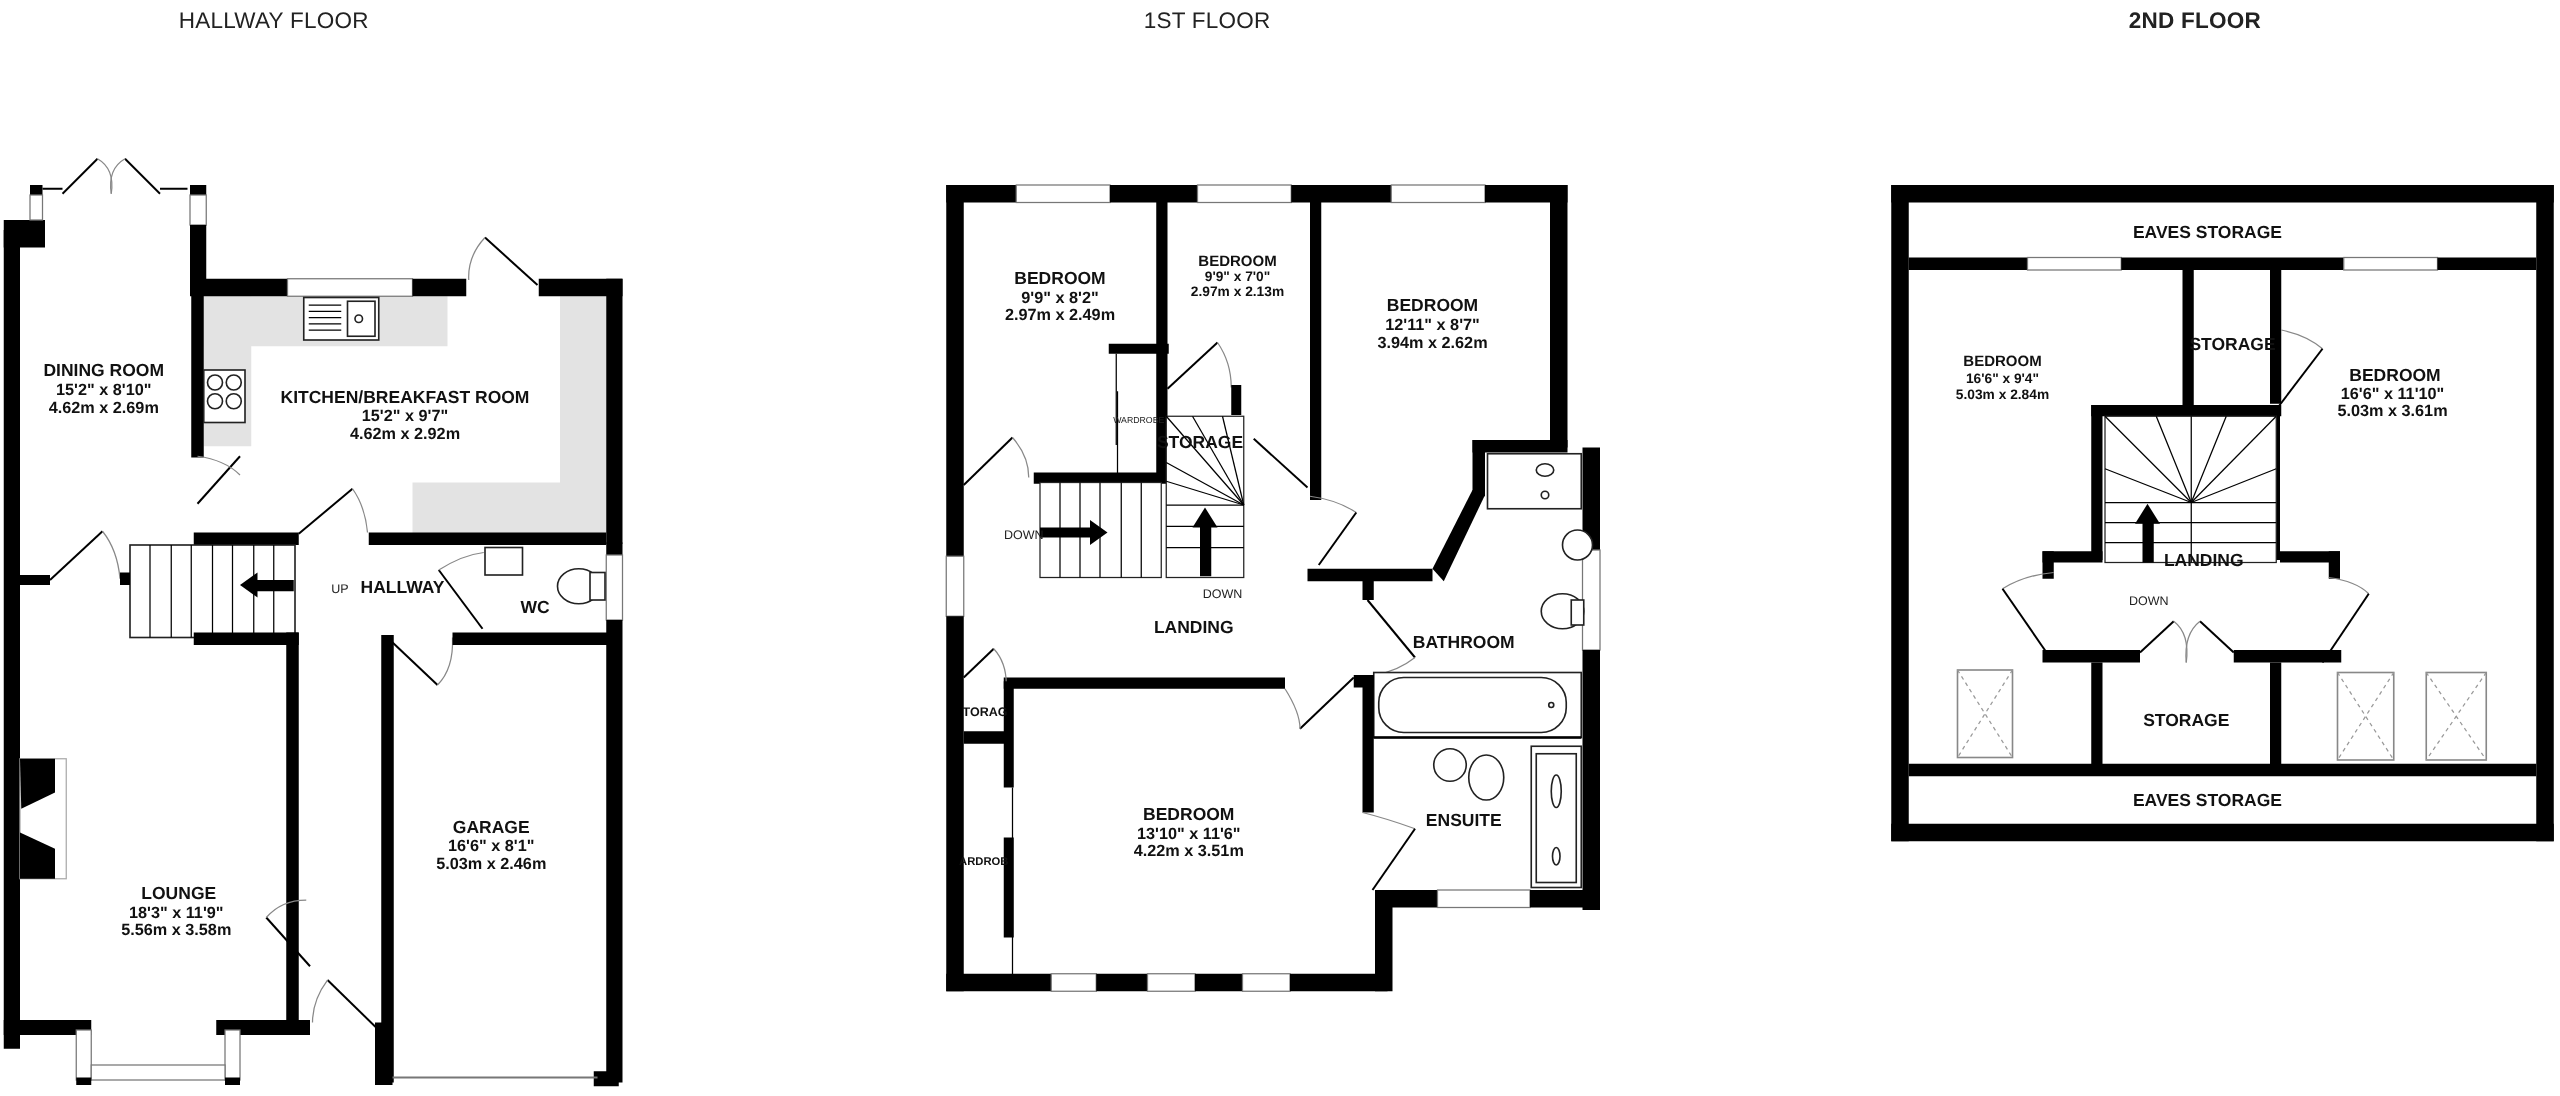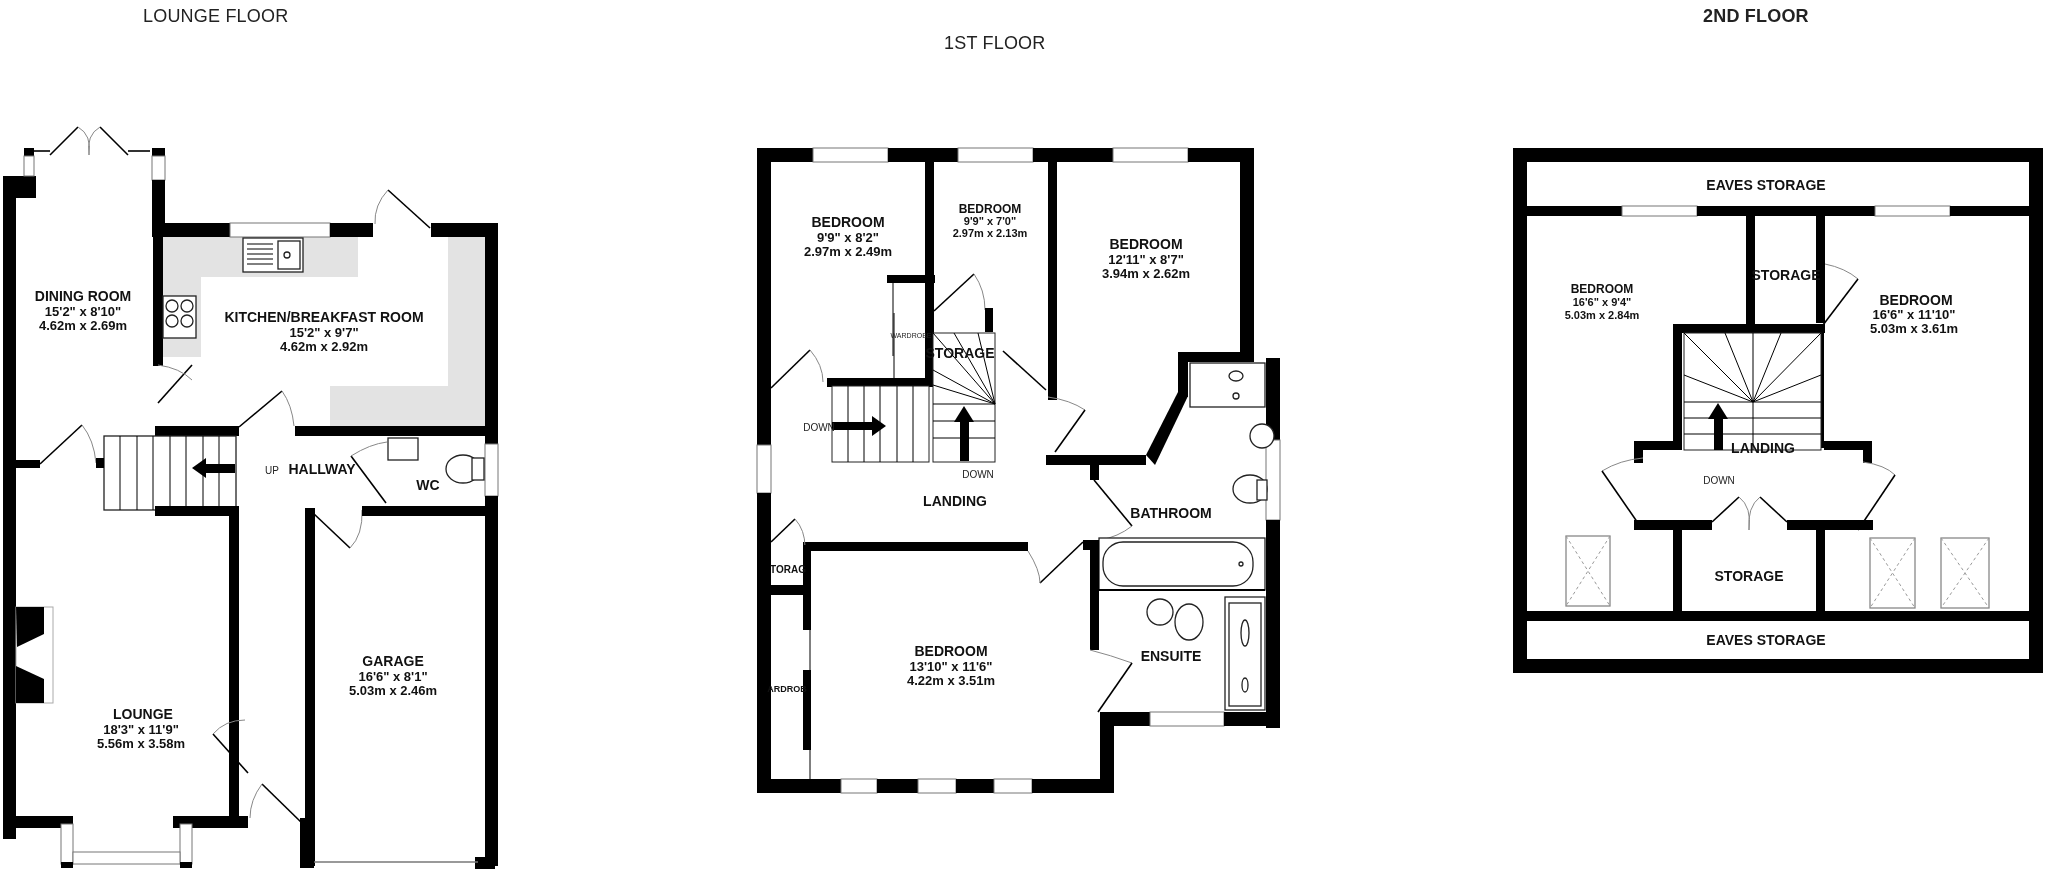--- a/index.html
+++ b/index.html
@@ -13,22 +13,22 @@
   .fix { fill: #fff; stroke: #222; stroke-width: 1.3; }
   .counter { fill: #e3e3e3; }
   .lbl { font-family: "Liberation Sans", sans-serif; font-weight: bold; fill: #111; text-anchor: middle; }
   .lbl-sm { font-family: "Liberation Sans", sans-serif; fill: #222; text-anchor: middle; }
   .sky { fill: #fff; stroke: #888; stroke-width: 1.3; }
   .skyx { stroke: #999; stroke-width: 1; stroke-dasharray: 3 3; }
 </style>
 </head>
 <body>
 
-<div class="floor-title" style="left:143px;">LOUNGE FLOOR</div>
-<div class="floor-title" style="left:944px;margin-top:27px;">1ST FLOOR</div>
+<div class="floor-title" style="left:143px;">HALLWAY FLOOR</div>
+<div class="floor-title" style="left:915px;">1ST FLOOR</div>
 <div class="floor-title" style="left:1703px;font-weight:bold;">2ND FLOOR</div>
 
 <svg class="plan" width="2048" height="877" viewBox="0 0 2048 877" xmlns="http://www.w3.org/2000/svg">
 
   <g>
 
     <rect class="counter" x="163" y="237" width="195" height="40"></rect>
     <rect class="counter" x="163" y="237" width="38" height="120"></rect>
     <rect class="counter" x="448" y="237" width="37" height="190"></rect>
     <rect class="counter" x="330" y="386" width="155" height="41"></rect>

